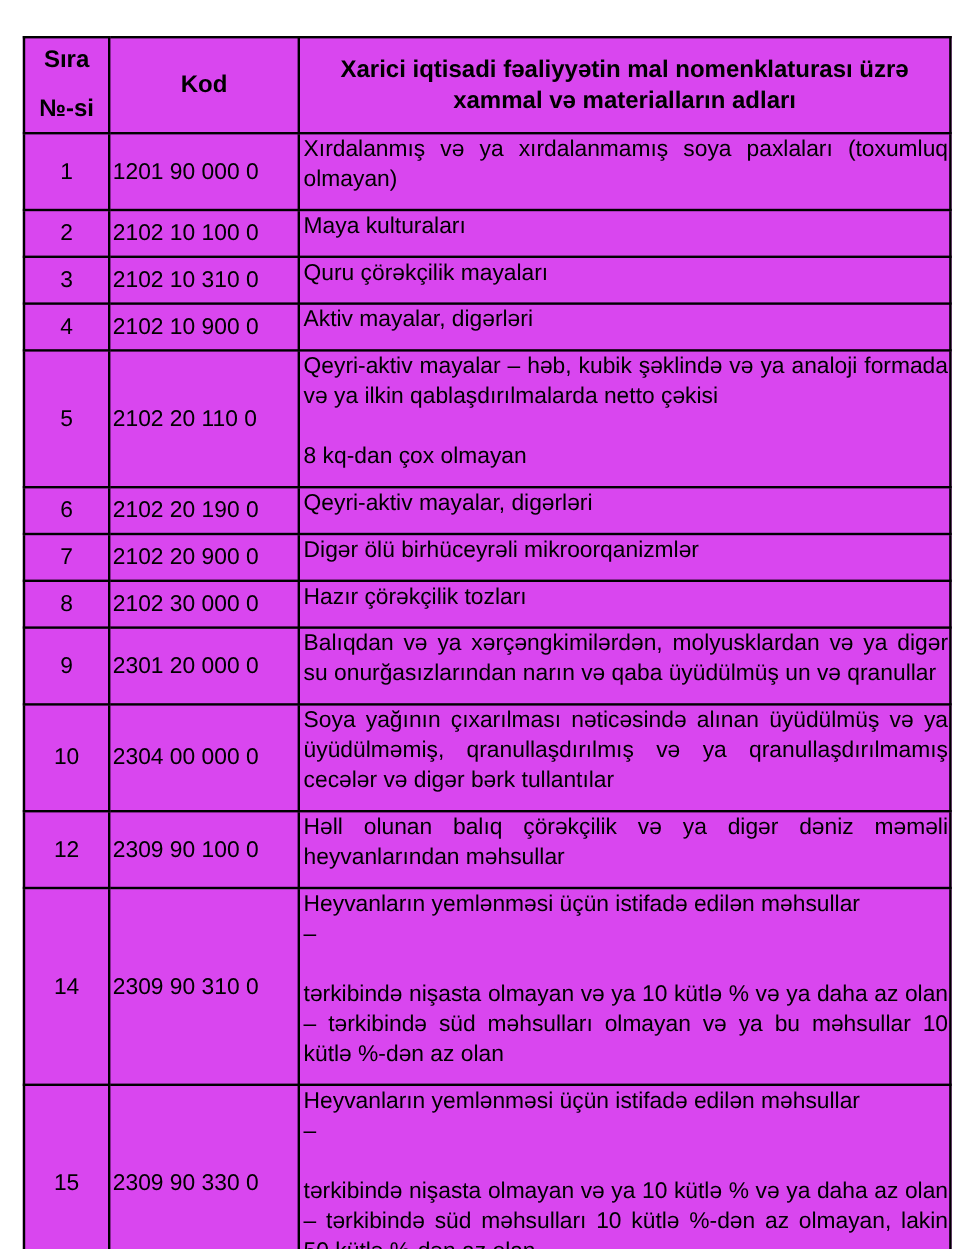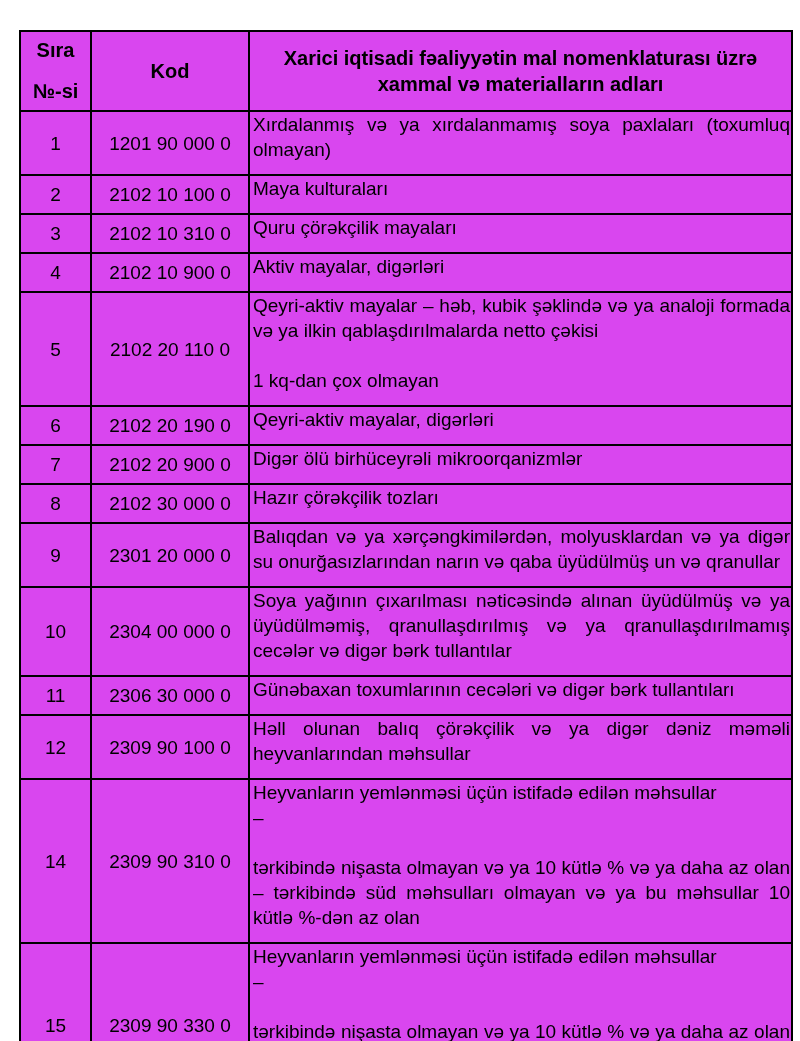--- a/index.html
+++ b/index.html
@@ -52,21 +52,20 @@
     align-items: center;
     padding: 5px 0 6px 0;
     box-sizing: border-box;
   }
   td.c-no {
     text-align: center;
     vertical-align: middle;
     padding: 1px 2px;
   }
   td.c-code {
-    text-align: center;
     vertical-align: middle;
     white-space: nowrap;
     padding: 1px 2px;
     margin-top: 48px;
   }
   td.c-desc {
     vertical-align: top;
     padding: 0 1px 12px 3px;
   }
   .para {
@@ -127,21 +126,21 @@
           <div class="para">Aktiv mayalar, digərləri</div>
         </td>
   </tr>
 
   <tr>
     <td class="c-no">5</td>
     <td class="c-code">2102 20 110 0</td>
     <td class="c-desc">
           <div class="para">Qeyri-aktiv mayalar – həb, kubik şəklində və ya analoji formada və ya ilkin qablaşdırılmalarda netto çəkisi</div>
           <div class="para"></div>
-          <div class="para">1 kq-dan çox olmayan</div>
+          <div class="para">8 kq-dan çox olmayan</div>
         </td>
   </tr>
 
   <tr>
     <td class="c-no">6</td>
     <td class="c-code">2102 20 190 0</td>
     <td class="c-desc">
           <div class="para">Qeyri-aktiv mayalar, digərləri</div>
         </td>
   </tr>
@@ -171,27 +170,20 @@
   </tr>
 
   <tr>
     <td class="c-no">10</td>
     <td class="c-code">2304 00 000 0</td>
     <td class="c-desc">
           <div class="para">Soya yağının çıxarılması nəticəsində alınan üyüdülmüş və ya üyüdülməmiş, qranullaşdırılmış və ya qranullaşdırılmamış cecələr və digər bərk tullantılar</div>
         </td>
   </tr>
 
-  <tr>
-    <td class="c-no">11</td>
-    <td class="c-code">2306 30 000 0</td>
-    <td class="c-desc">
-          <div class="para">Günəbaxan toxumlarının cecələri və digər bərk tullantıları</div>
-        </td>
-  </tr>
 
   <tr>
     <td class="c-no">12</td>
     <td class="c-code">2309 90 100 0</td>
     <td class="c-desc">
           <div class="para">Həll olunan balıq çörəkçilik və ya digər dəniz məməli heyvanlarından məhsullar</div>
         </td>
   </tr>
 
 

